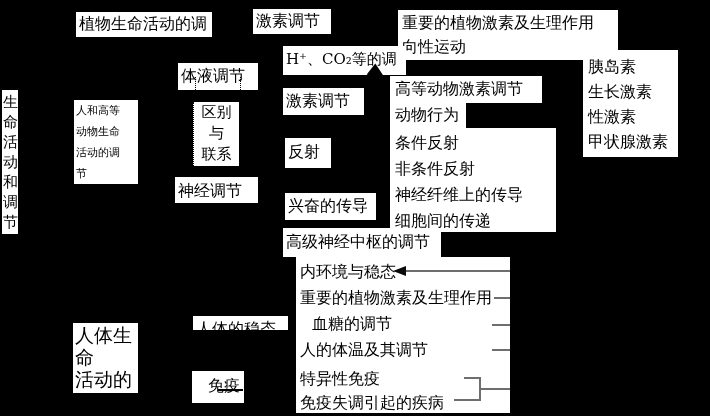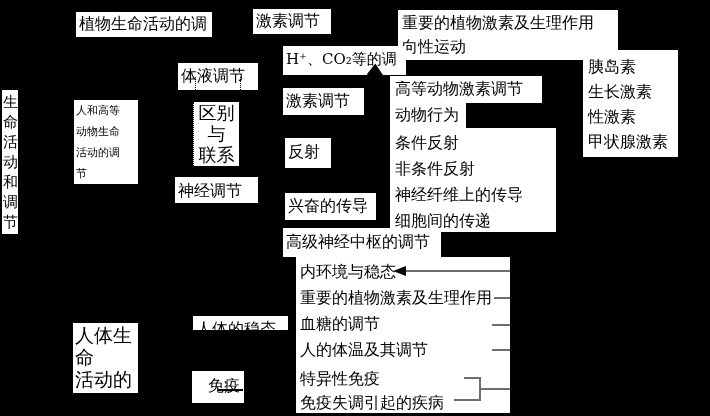--- a/index.html
+++ b/index.html
@@ -50,21 +50,21 @@
 
   <div class="box" style="left:74px;top:100px;width:64px;height:84px;font-size:11px;line-height:21px;padding:0 0 0 2px;">人和高等
 动物生命
 活动的调
 节</div>
 
   <div class="box" style="left:178px;top:63px;width:80px;height:27px;">体液调节</div>
   <div class="dotted" style="left:195px;top:77px;height:13px;"></div>
   <div class="dotted" style="left:240px;top:77px;height:13px;"></div>
 
-  <div class="box" style="left:193px;top:102px;width:46px;height:64px;font-size:18px;line-height:21px;text-align:center;padding:0;border-left:1px dotted #000;">区别
+  <div class="box" style="left:193px;top:102px;width:46px;height:64px;font-size:15px;line-height:21px;text-align:center;padding:0;border-left:1px dotted #000;">区别
 与
 联系</div>
 
   <div class="box" style="left:175px;top:177px;width:83px;height:26px;line-height:28px;">神经调节</div>
 
   <div class="box" style="left:283px;top:46px;width:123px;height:29px;font-size:15px;line-height:26px;">H⁺、CO₂等的调节</div>
   <div class="arrow-diag" style="left:371px;top:62px;"></div>
 
   <div class="box" style="left:283px;top:88px;width:81px;height:27px;">激素调节</div>
   <div class="box" style="left:285px;top:193px;width:91px;height:27px;">兴奋的传导</div>
@@ -86,21 +86,21 @@
   <div class="box" style="left:73px;top:323px;width:65px;height:70px;font-size:19px;line-height:22px;padding:1px 0 0 2px;">人体生命
 活动的调
 节和免疫</div>
   <div class="box" style="left:193px;top:316px;width:95px;height:14px;">人体的稳态</div>
   <div class="box" style="left:192px;top:371px;width:52px;height:32px;line-height:28px;padding-top:1px;padding-left:16px;">免疫</div>
   <div class="blackline" style="left:218px;top:389px;width:25px;"></div>
 
   <div class="box" style="left:296px;top:257px;width:214px;height:156px;padding:0;">
     <span class="rowtext" style="left:4px;top:5px;">内环境与稳态</span>
     <span class="rowtext" style="left:4px;top:31px;">重要的植物激素及生理作用</span>
-    <span class="rowtext" style="left:4px;top:57px;">血糖的调节</span>
+    <span class="rowtext" style="left:16px;top:57px;">血糖的调节</span>
     <span class="rowtext" style="left:4px;top:83px;">人的体温及其调节</span>
     <span class="rowtext" style="left:4px;top:112px;">特异性免疫</span>
     <span class="rowtext" style="left:4px;top:136px;">免疫失调引起的疾病</span>
   </div>
 
   <div class="hline" style="left:405px;top:270px;width:105px;"></div>
   <div class="arrowhead-left" style="left:393px;top:266px;"></div>
   <div class="hline" style="left:494px;top:297px;width:16px;"></div>
   <div class="hline" style="left:492px;top:324px;width:18px;"></div>
   <div class="hline" style="left:492px;top:349px;width:18px;"></div>

